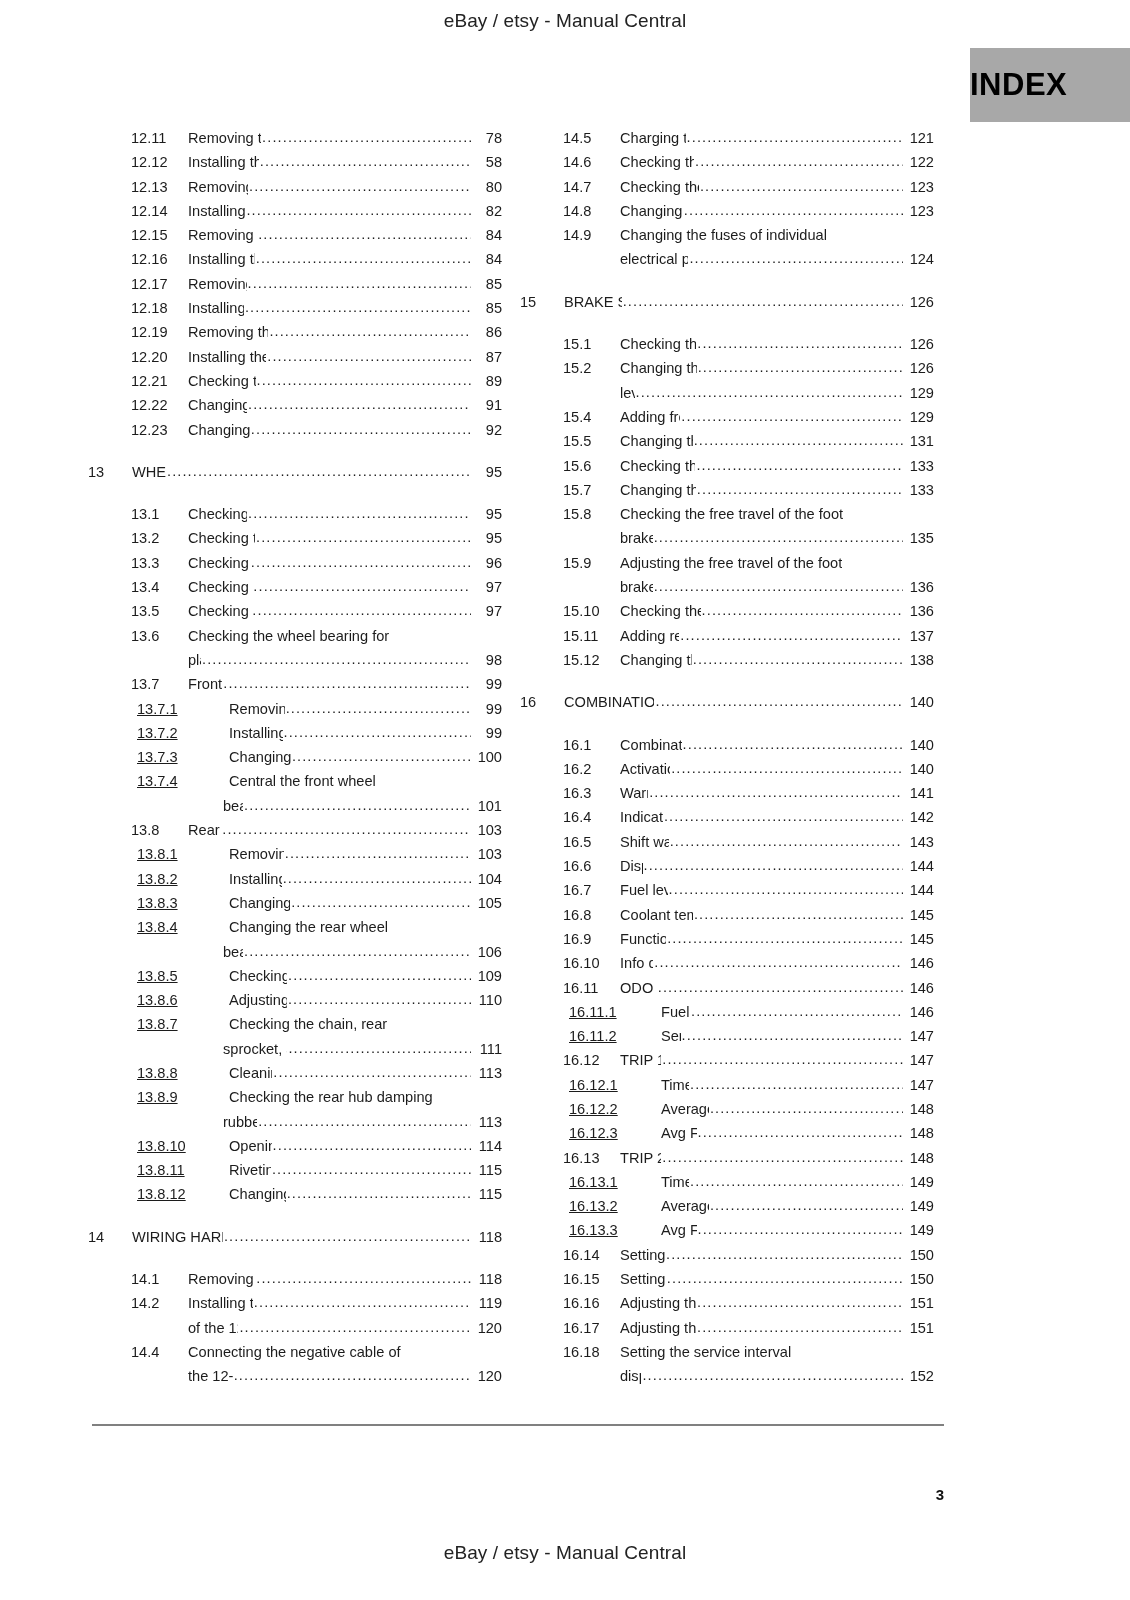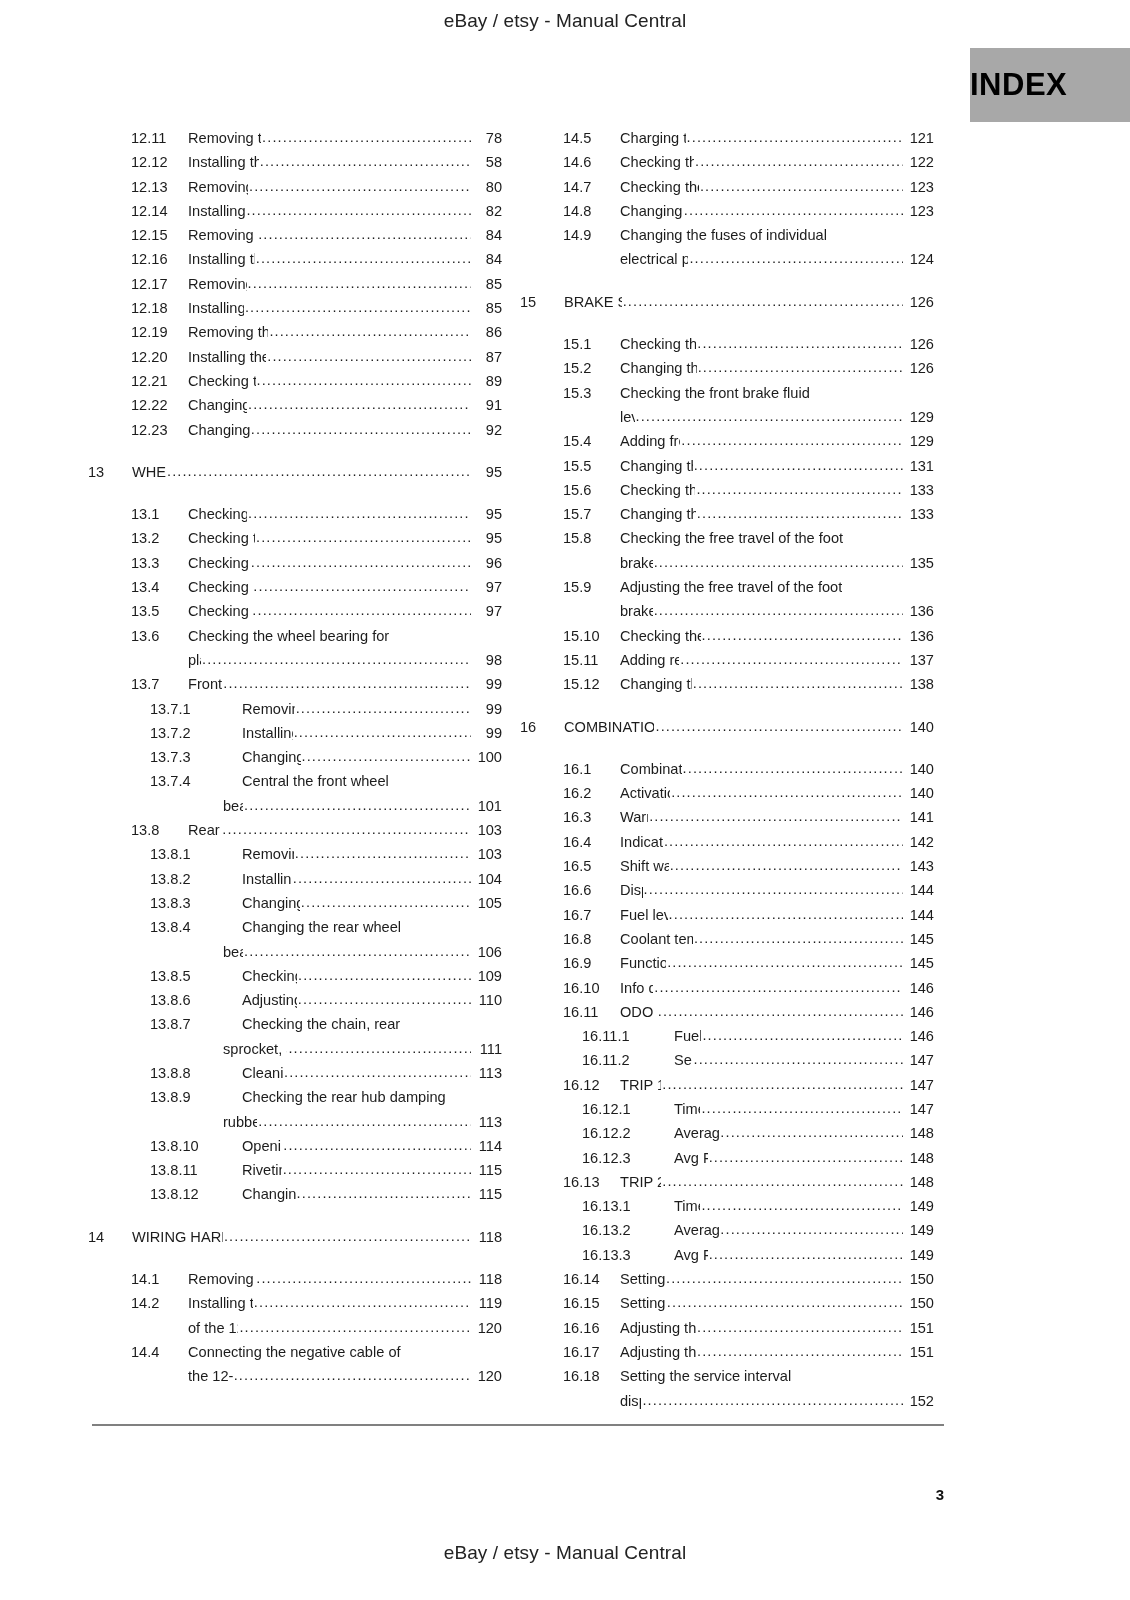--- a/index.html
+++ b/index.html
@@ -71,21 +71,21 @@
   .toc-row.spacer-before { margin-top: 18px; }
 
   
   .num {
     flex: 0 0 auto;
     font-size: 14.6px;
     color: #1c1c1c;
   }
   .lvl1 > .num { width: 44px; margin-left: 0px; }
   .lvl2 > .num { width: 57px; margin-left: 43px; }
-  .lvl3 > .num { width: 92px; margin-left: 62px; }
+  .lvl3 > .num { width: 92px; margin-left: 49px; text-decoration: underline; }
   .cont > .num { width: 57px; margin-left: 43px; }
   .cont3 > .num { width: 92px; margin-left: 43px; }
 
   .title {
     flex: 0 1 auto;
     overflow: hidden;
     text-overflow: clip;
   }
   .lvl1 > .title { text-transform: none; }
 
@@ -500,26 +500,20 @@
         <span class="title">Checking the front brake linings</span>
         <span class="leader"></span>
         <span class="page">126</span>
       </div>
       <div class="toc-row lvl2">
         <span class="num">15.2</span>
         <span class="title">Changing the front brake linings</span>
         <span class="leader"></span>
         <span class="page">126</span>
       </div>
-      <div class="toc-row lvl2">
-        <span class="num">15.3</span>
-        <span class="title">Checking the front brake fluid</span>
-        <span class="leader hidden"></span>
-        <span class="page empty"></span>
-      </div>
       <div class="toc-row cont">
         <span class="num"></span>
         <span class="title">level</span>
         <span class="leader"></span>
         <span class="page">129</span>
       </div>
       <div class="toc-row lvl2">
         <span class="num">15.4</span>
         <span class="title">Adding front brake fluid</span>
         <span class="leader"></span>

